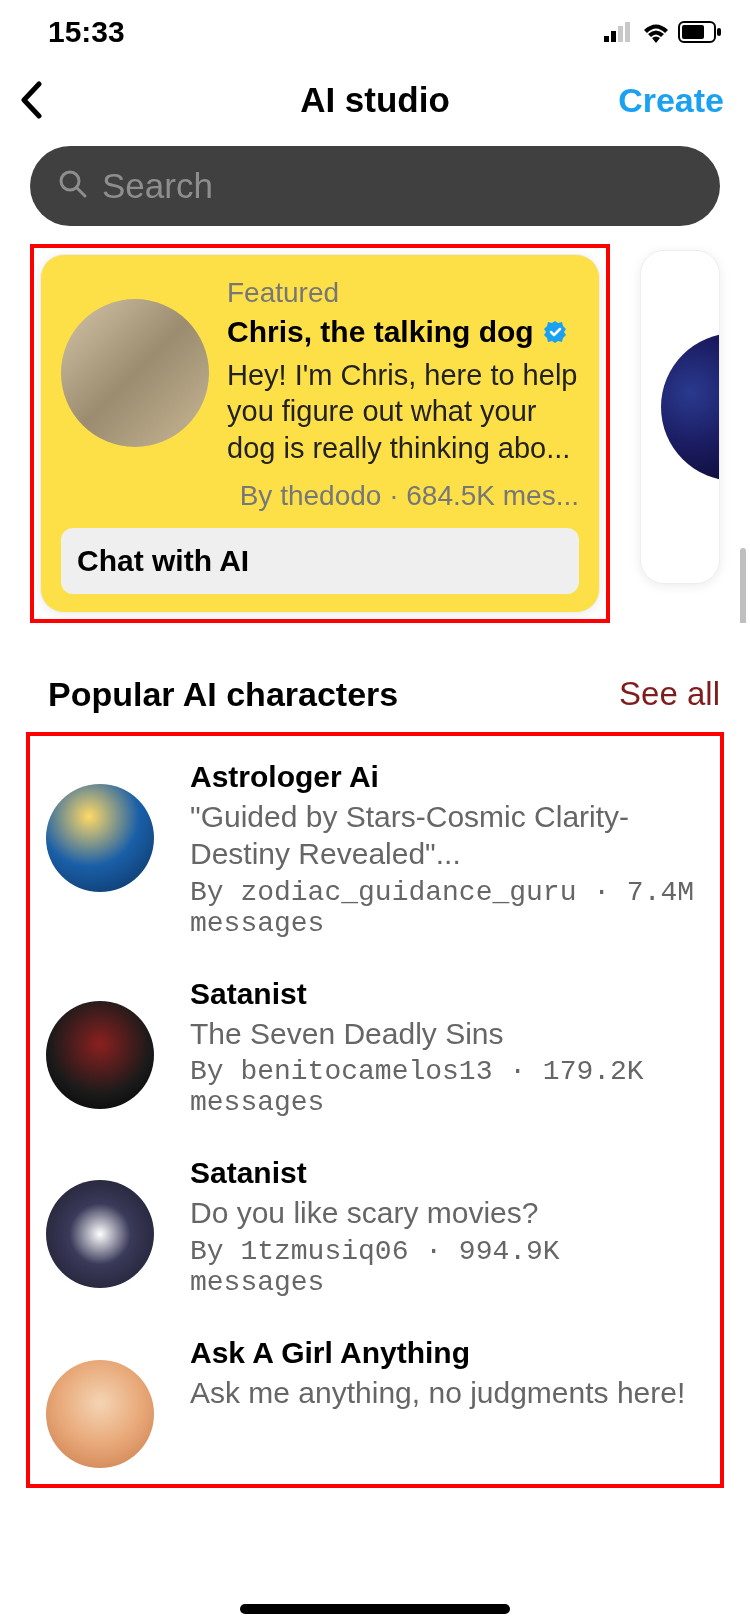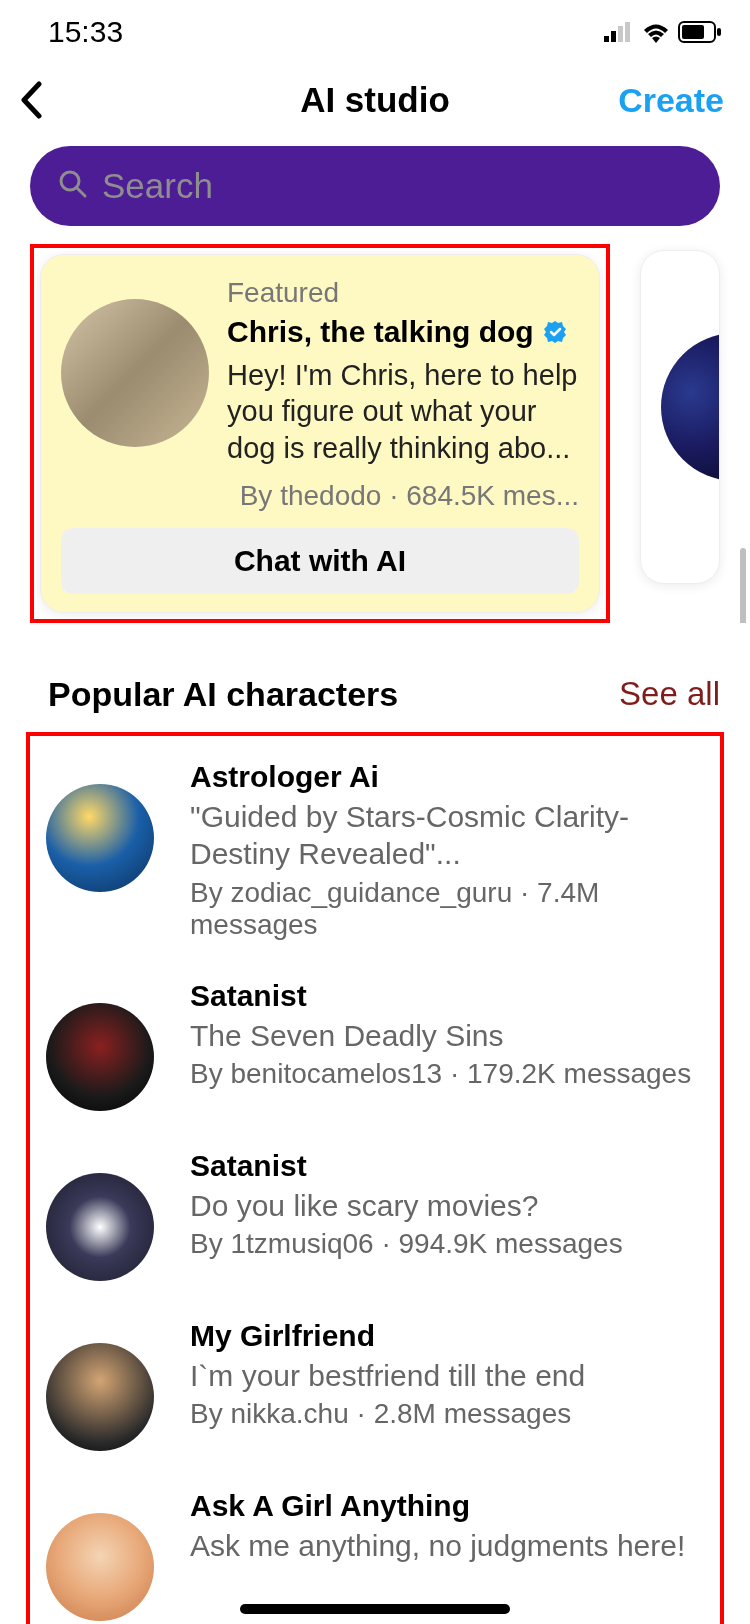--- a/index.html
+++ b/index.html
@@ -12,21 +12,21 @@
       overflow: hidden;
       position: relative;
     }
     .status-bar {
       display: flex;
       justify-content: space-between;
       align-items: center;
       padding: 12px 28px 8px 48px;
       height: 60px;
       font-size: 30px;
-      font-weight: 400;
+      font-weight: 700;
     }
     .status-right {
       display: flex;
       align-items: center;
       gap: 8px;
     }
     .signal-icon, .wifi-icon, .battery-icon {
       display: inline-flex;
       align-items: center;
     }
@@ -52,21 +52,21 @@
       transform: translateX(-50%);
     }
     .create-button {
       font-size: 34px;
       font-weight: 600;
       color: #1BA1F2;
       cursor: pointer;
     }
     .search-bar {
       margin: 10px 30px 18px 30px;
-      background: #4c1d95;
+      background: #404040;
       border-radius: 60px;
       padding: 20px 28px;
       display: flex;
       align-items: center;
       gap: 14px;
     }
     .search-icon { color: #8E8E8E; }
     .search-text {
       font-size: 35px;
       color: #8E8E8E;
@@ -76,21 +76,21 @@
       padding-left: 30px;
       display: flex;
       gap: 30px;
       overflow: hidden;
     }
     .highlight-box {
       border: 4px solid #ff0000;
       padding: 6px;
     }
     .featured-card {
-      background: #fef9c3;
+      background: #fde047;
       border-radius: 24px;
       box-shadow: 0 2px 12px rgba(0,0,0,0.08);
       border: 1px solid #eee;
       width: 560px;
       padding: 22px 20px 18px 20px;
     }
     .featured-row {
       display: flex;
       gap: 18px;
     }
@@ -143,21 +143,21 @@
       color: #777;
       margin-bottom: 16px;
       white-space: nowrap;
       overflow: hidden;
       text-overflow: ellipsis;
       text-align: right;
     }
     .chat-button {
       background: #EFEFEF;
       border-radius: 12px;
-      text-align: center;
+      text-align: left;
       padding: 16px;
       font-size: 30px;
       font-weight: 600;
       cursor: pointer;
     }
     .peek-card {
       background: #fff;
       border-radius: 24px;
       box-shadow: 0 2px 12px rgba(0,0,0,0.08);
       border: 1px solid #eee;
@@ -218,20 +218,21 @@
     }
     .char-desc {
       font-size: 30px;
       color: #666;
       line-height: 1.25;
       margin-bottom: 4px;
     }
     .char-by {
       font-size: 28px;
       color: #666;
+      font-family: Liberation Mono, monospace;
     }
     .home-indicator {
       position: absolute;
       bottom: 10px;
       left: 50%;
       transform: translateX(-50%);
       width: 270px;
       height: 10px;
       background: #000;
       border-radius: 6px;
@@ -347,28 +348,20 @@
     </div>
   </div>
   <div class="char-item">
     <div class="char-avatar av-ghost"></div>
     <div class="char-content">
       <div class="char-title">Satanist</div>
       <div class="char-desc">Do you like scary movies?</div>
       <div class="char-by">By 1tzmusiq06 · 994.9K messages</div>
     </div>
   </div>
-  <div class="char-item">
-    <div class="char-avatar av-gf"></div>
-    <div class="char-content">
-      <div class="char-title">My Girlfriend</div>
-      <div class="char-desc">I`m your bestfriend till the end</div>
-      <div class="char-by">By nikka.chu · 2.8M messages</div>
-    </div>
-  </div>
   <div class="char-item" style="padding-bottom:16px">
     <div class="char-avatar av-ask"></div>
     <div class="char-content">
       <div class="char-title">Ask A Girl Anything</div>
       <div class="char-desc">Ask me anything, no judgments here!</div>
       <div class="char-by"></div>
     </div>
   </div>
 </div>
 

